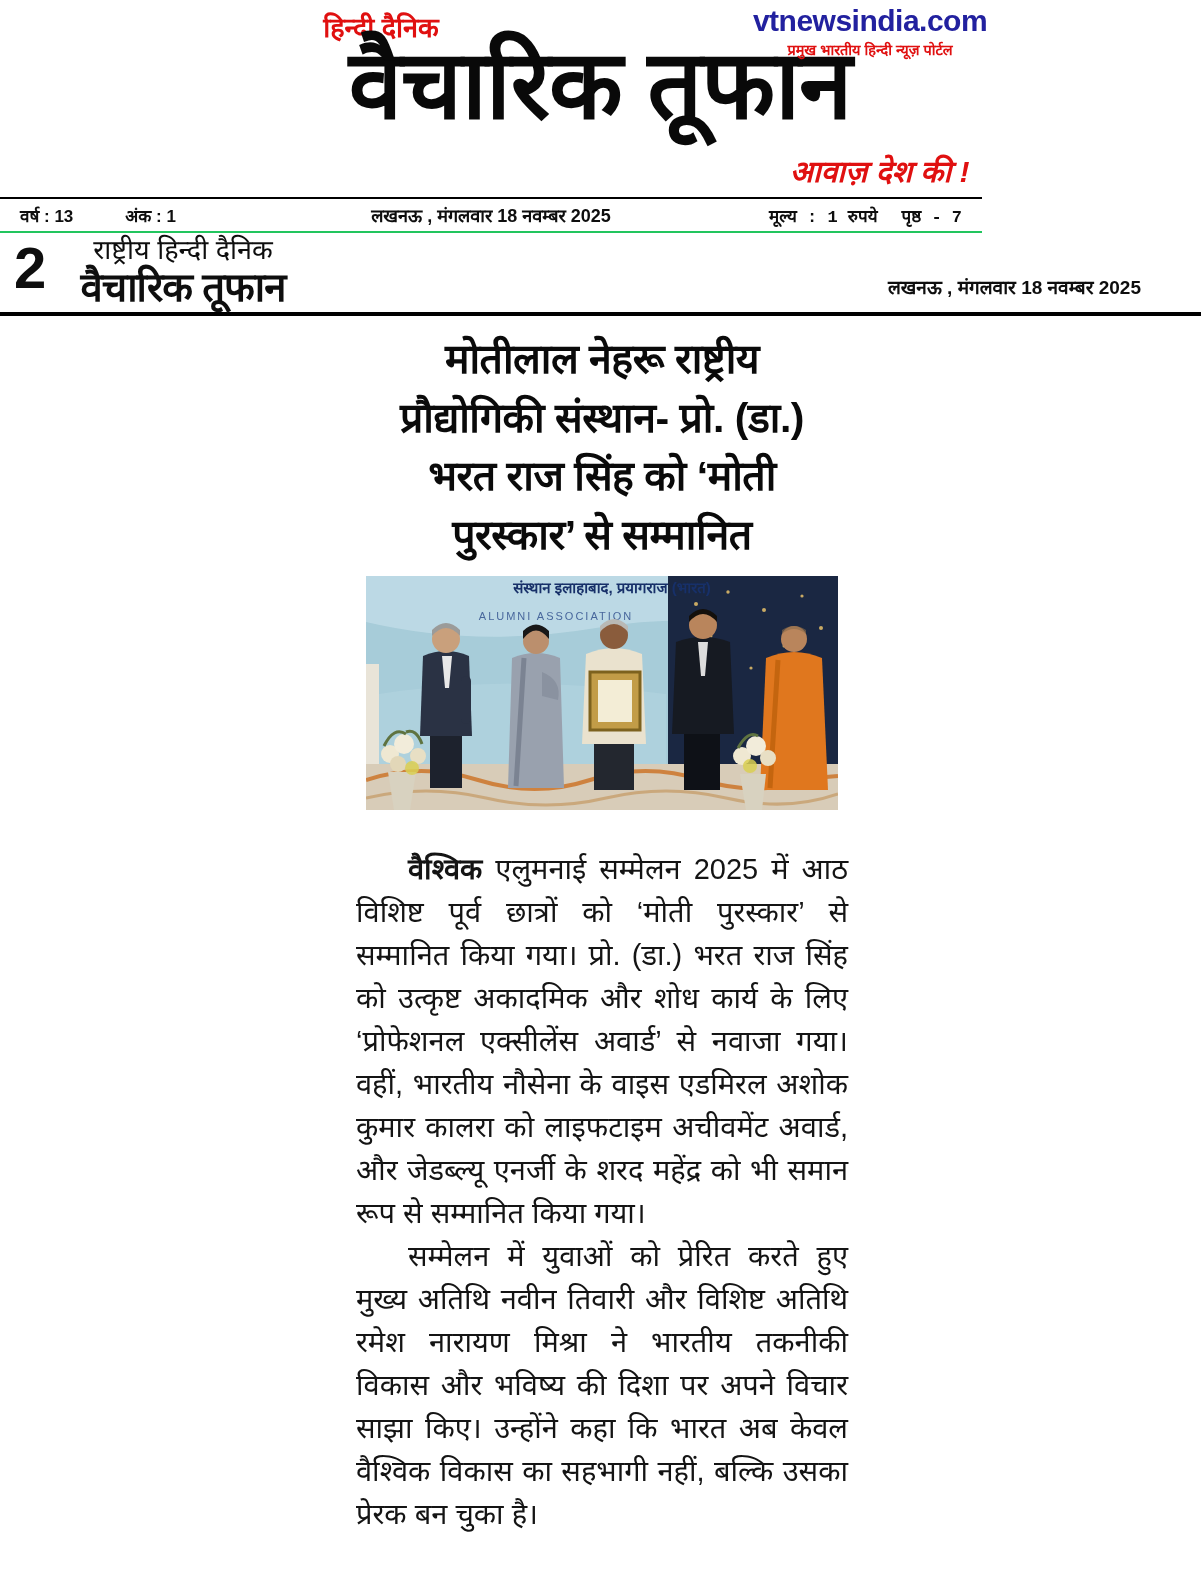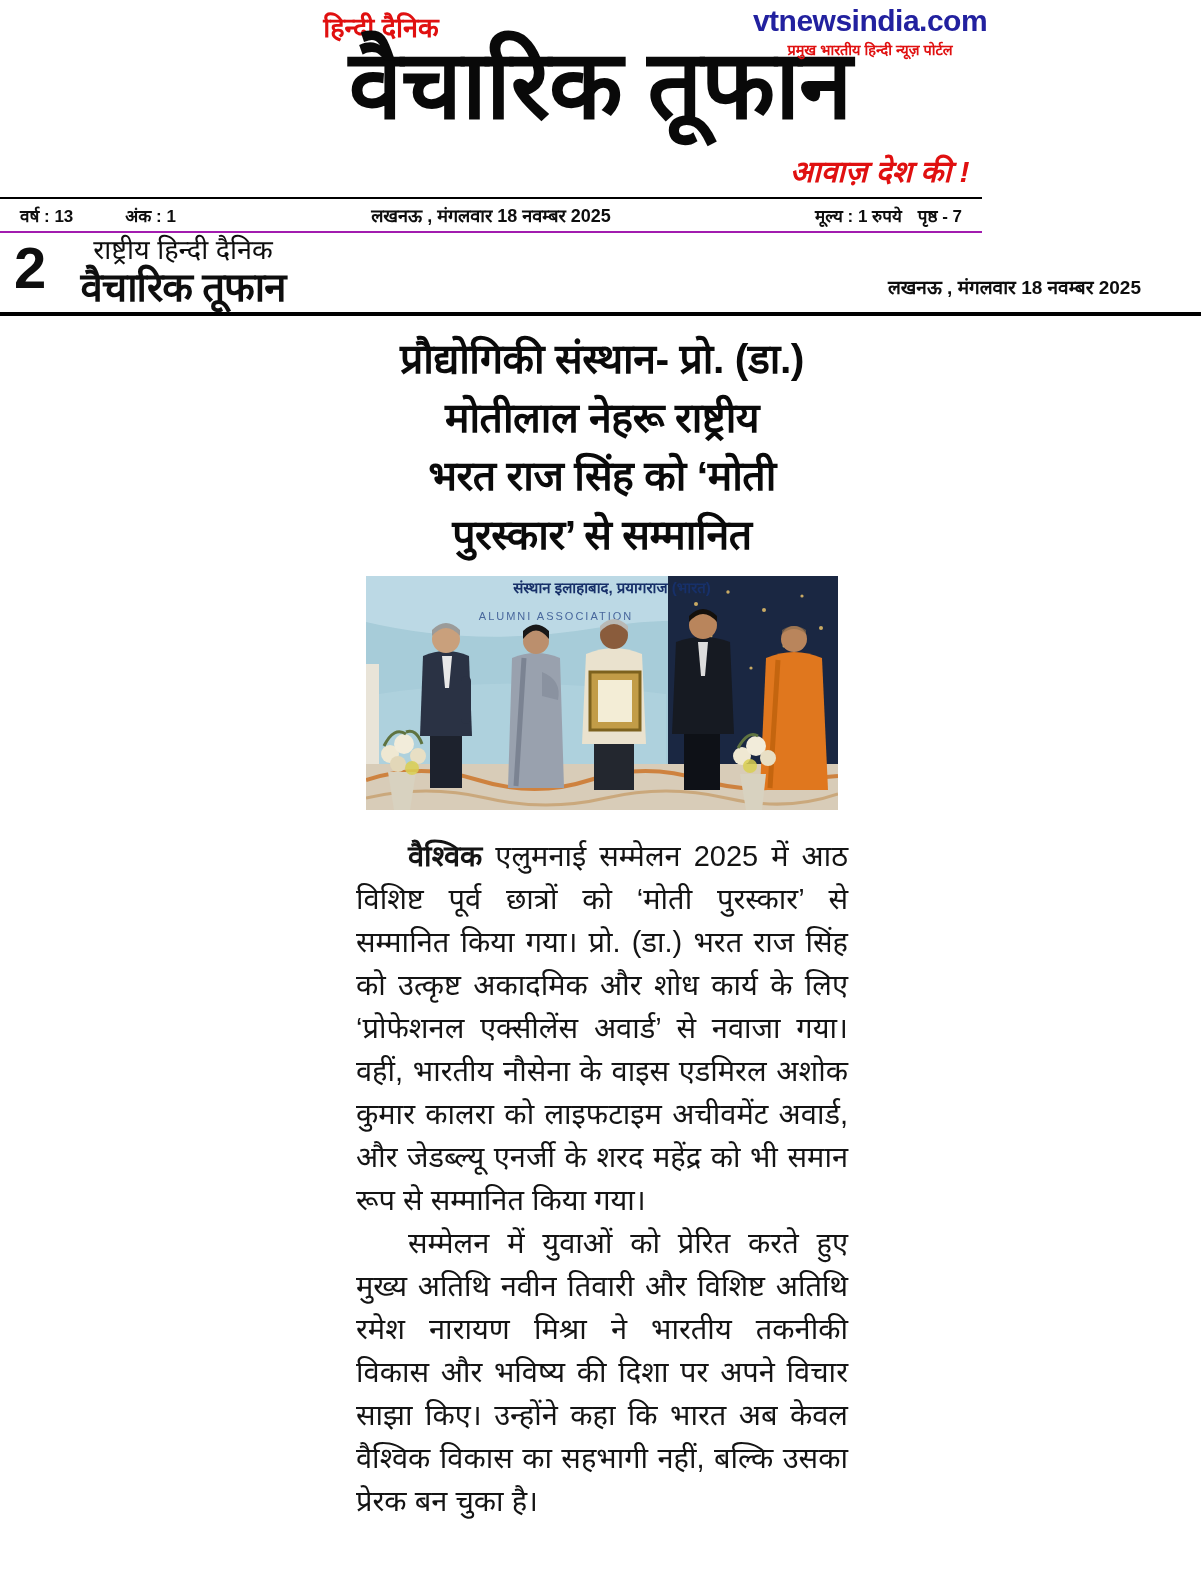--- a/index.html
+++ b/index.html
@@ -27,27 +27,27 @@
   .masthead-web .url{color:#22219f;font-weight:bold;font-size:30px;letter-spacing:-0.5px;}
   .masthead-web .tagline{color:#e01010;font-weight:bold;font-size:14.5px;margin-top:1px;}
   .masthead-slogan{
     position:absolute;left:790px;top:150px;color:#e01010;font-weight:bold;
     font-style:italic;font-size:30px;white-space:nowrap;
   }
 
   
   .datebar{
     position:absolute;left:0;top:197px;width:982px;height:34px;
-    border-top:2px solid #000;border-bottom:2px solid #a21caf;
+    border-top:2px solid #000;border-bottom:2px solid #22c55e;
     display:flex;align-items:center;font-weight:bold;font-size:17px;
     box-sizing:border-box;padding:16px 20px;
   }
   .datebar .left{display:flex;gap:52px;width:330px;}
   .datebar .center{flex:1;text-align:center;font-size:18px;}
-  .datebar .right{width:330px;display:flex;justify-content:flex-end;gap:16px;}
+  .datebar .right{width:330px;display:flex;justify-content:flex-end;gap:24px;font-family:Liberation Mono, monospace;}
 
   
   .sectionbar{
     position:absolute;left:0;top:233px;width:1201px;height:83px;
     border-bottom:4px solid #000;box-sizing:border-box;
   }
   .page-number{position:absolute;left:14px;top:6px;font-size:58px;font-weight:bold;line-height:1;}
   .paper-stack{position:absolute;left:58px;top:3px;width:250px;text-align:center;}
   .paper-stack .kicker{font-size:27px;font-weight:normal;line-height:1.1;text-align:center;}
   .paper-stack .name{font-size:40px;font-weight:bold;line-height:1.05;letter-spacing:-1px;}
@@ -58,21 +58,21 @@
   .section-date{position:absolute;right:60px;bottom:12px;font-size:19px;font-weight:bold;}
 
   
   .article{position:absolute;left:356px;top:330px;width:492px;}
   .headline{
     text-align:center;font-size:41px;font-weight:bold;line-height:1.43;
     color:#0a0a0a;letter-spacing:-0.5px;
   }
   .photo-wrap{width:472px;height:234px;margin:11px auto 0 auto;display:block;}
   .body-copy{
-    margin-top:25px;font-size:29px;line-height:43px;text-align:justify;
+    margin-top:38px;font-size:29px;line-height:43px;text-align:justify;
     color:#141414;
   }
   .body-copy p{margin:0;text-indent:52px;}
   .body-copy .lead{font-weight:bold;}
 </style>
 </head>
 <body>
 
 <div class="page">
 
@@ -102,22 +102,22 @@
     <div class="page-number">2</div>
     <div class="paper-stack">
       <div class="kicker">राष्ट्रीय हिन्दी दैनिक</div>
       <div class="name">वैचारिक तूफान</div>
     </div>
     <div class="section-date">लखनऊ , मंगलवार 18 नवम्बर 2025</div>
   </div>
 
   <div class="article">
     <div class="headline">
+      <div>मोतीलाल नेहरू राष्ट्रीय</div>
       <div>प्रौद्योगिकी संस्थान- प्रो. (डा.)</div>
-      <div>मोतीलाल नेहरू राष्ट्रीय</div>
       <div>भरत राज सिंह को ‘मोती</div>
       <div>पुरस्कार’ से सम्मानित</div>
     </div>
 
     <svg class="photo-wrap" viewBox="0 0 472 234" role="img">
 
       <rect x="0" y="0" width="472" height="234" fill="#a7ccd9"></rect>
       <path d="M0,46 Q110,72 230,52 T472,66 L472,0 L0,0 Z" fill="#c3dee8" opacity="0.75"></path>
       <path d="M0,120 Q140,96 300,118 L300,190 L0,190 Z" fill="#b3d3df" opacity="0.6"></path>
 

